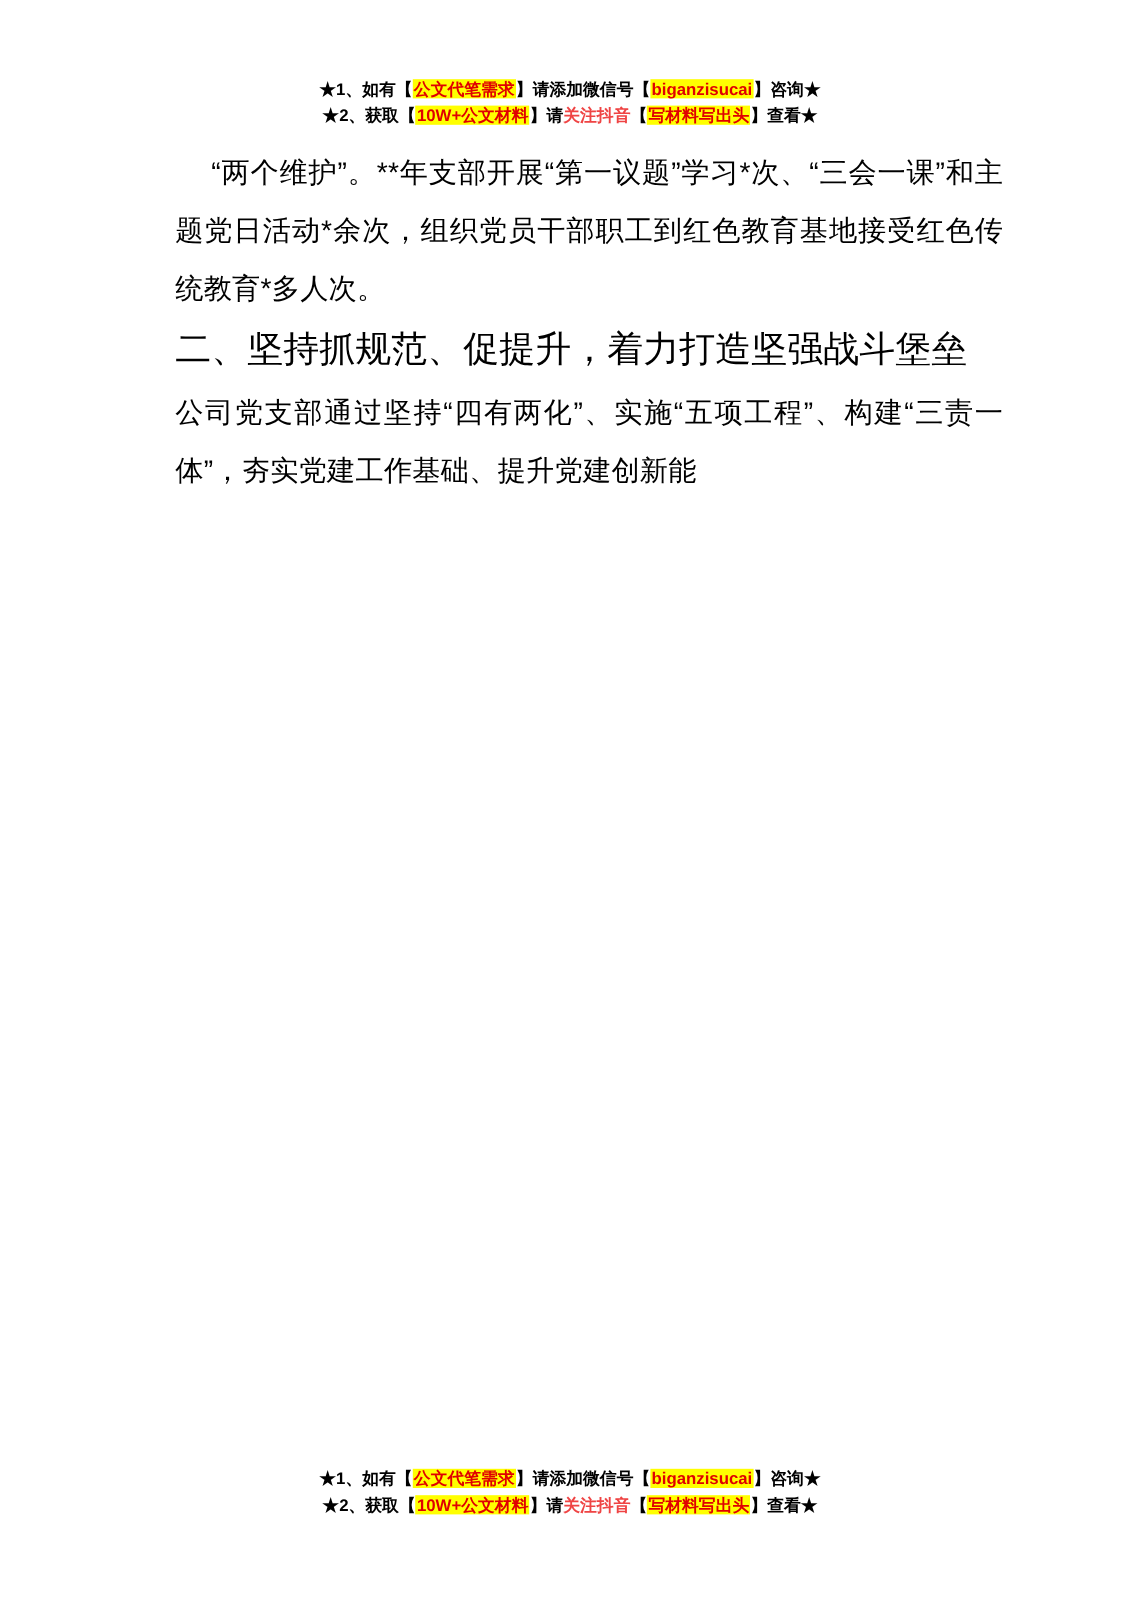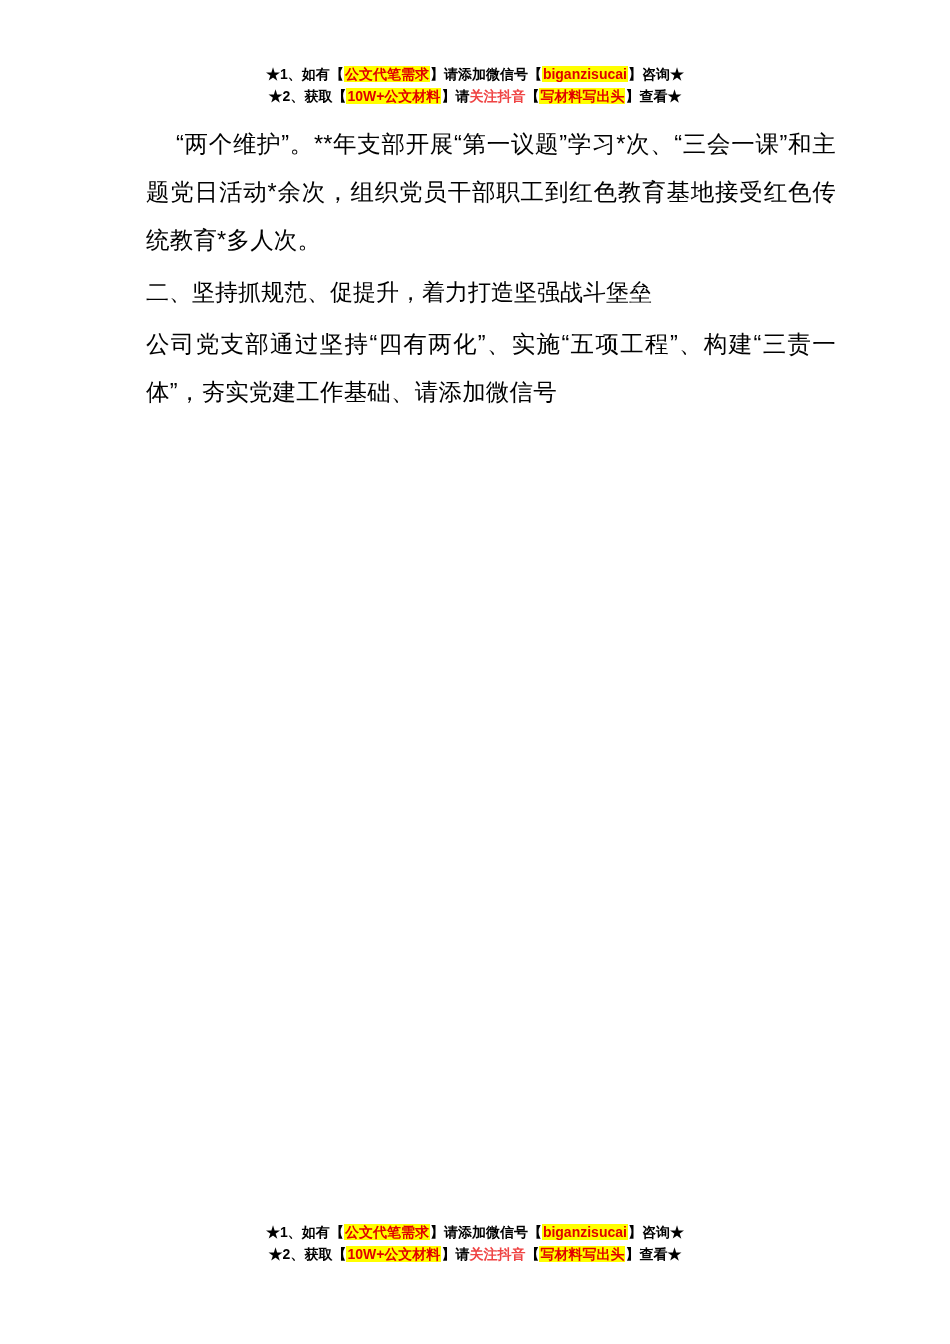--- a/index.html
+++ b/index.html
@@ -69,39 +69,39 @@
     text-align: justify;
     text-justify: inter-ideograph;
     font-family: "Liberation Sans", sans-serif;
     letter-spacing: 0.2px;
   }
   p.indent {
     text-indent: 30px;
   }
   p.heading {
     margin: 0 0 4px 0;
-    font-size: 23px;
+    font-size: 30px;
     line-height: 48px;
     color: #000000;
   }
 </style>
 </head>
 <body>
 
 <div class="page">
 
   <div class="promo promo-top">
     <span class="promo-line"><span class="star">★</span><span>1、如有</span><span class="brace">【</span><span class="hl-red">公文代笔需求</span><span class="brace">】</span><span>请添加微信号</span><span class="brace">【</span><span class="hl-yellow-red">biganzisucai</span><span class="brace">】</span><span>咨询</span><span class="star">★</span></span>
     <span class="promo-line"><span class="star">★</span><span>2、获取</span><span class="brace">【</span><span class="hl-red">10W+公文材料</span><span class="brace">】</span><span>请</span><span class="redtext">关注抖音</span><span class="brace">【</span><span class="hl-yellow-red">写材料写出头</span><span class="brace">】</span><span>查看</span><span class="star">★</span></span>
   </div>
 
   <div class="content">
     <p class="para indent">“两个维护”。**年支部开展“第一议题”学习*次、“三会一课”和主题党日活动*余次，组织党员干部职工到红色教育基地接受红色传统教育*多人次。</p>
     <p class="heading">二、坚持抓规范、促提升，着力打造坚强战斗堡垒</p>
-    <p class="para">公司党支部通过坚持“四有两化”、实施“五项工程”、构建“三责一体”，夯实党建工作基础、请添加微信号</p>
+    <p class="para">公司党支部通过坚持“四有两化”、实施“五项工程”、构建“三责一体”，夯实党建工作基础、提升党建创新能</p>
   </div>
 
   <div class="promo promo-bottom">
     <span class="promo-line"><span class="star">★</span><span>1、如有</span><span class="brace">【</span><span class="hl-red">公文代笔需求</span><span class="brace">】</span><span>请添加微信号</span><span class="brace">【</span><span class="hl-yellow-red">biganzisucai</span><span class="brace">】</span><span>咨询</span><span class="star">★</span></span>
     <span class="promo-line"><span class="star">★</span><span>2、获取</span><span class="brace">【</span><span class="hl-red">10W+公文材料</span><span class="brace">】</span><span>请</span><span class="redtext">关注抖音</span><span class="brace">【</span><span class="hl-yellow-red">写材料写出头</span><span class="brace">】</span><span>查看</span><span class="star">★</span></span>
   </div>
 
 </div>
 
 </body></html>

